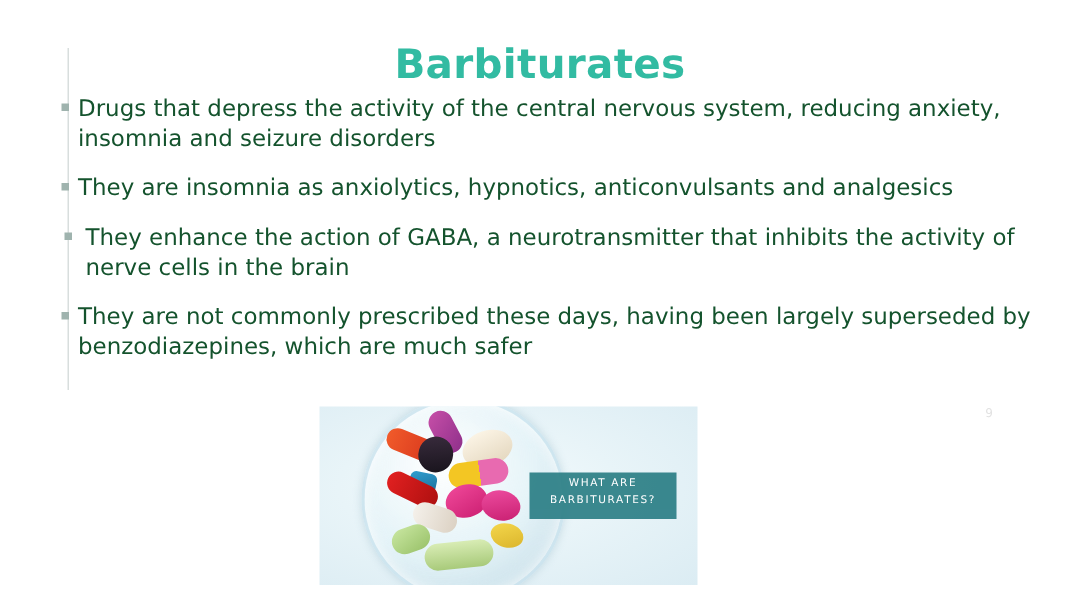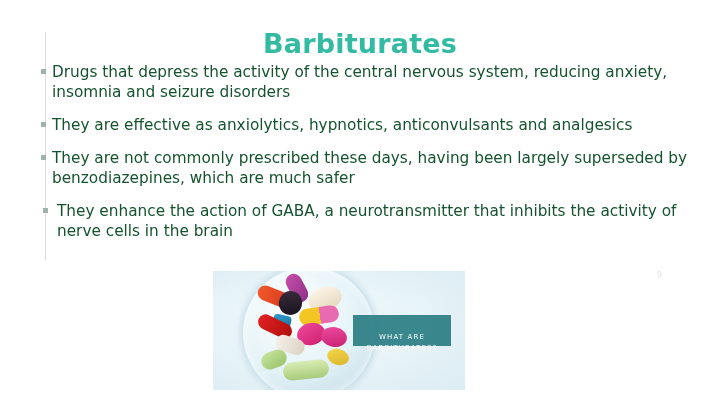--- a/index.html
+++ b/index.html
@@ -122,21 +122,21 @@
   }
   #photo-banner .banner-line {
     color: #ffffff;
     font-size: 7px;
     letter-spacing: 1.1px;
     text-align: center;
     font-family: "DejaVu Sans", sans-serif;
     line-height: 11px;
   }
   #photo-banner .banner-inner {
-    padding-top: 17px;
+    padding-top: 2px;
   }
 
   #slide-number {
     position: absolute;
     right: 58px;
     bottom: 8px;
     font-size: 8px;
     color: #e2e2e2;
     font-family: "DejaVu Sans", sans-serif;
   }
@@ -152,31 +152,31 @@
 
   <div id="bullet-list">
 
     <div class="bullet-item">
       <span class="bullet-marker"></span>
       <span class="bullet-text">Drugs that depress the activity of the central nervous system, reducing anxiety, insomnia and seizure disorders</span>
     </div>
 
     <div class="bullet-item">
       <span class="bullet-marker"></span>
-      <span class="bullet-text">They are effective as anxiolytics, hypnotics, anticonvulsants and analgesics</span>
+      <span class="bullet-text">They are insomnia as anxiolytics, hypnotics, anticonvulsants and analgesics</span>
+    </div>
+
+    <div class="bullet-item indented">
+      <span class="bullet-marker"></span>
+      <span class="bullet-text">They enhance the action of GABA, a neurotransmitter that inhibits the activity of nerve cells in the brain</span>
     </div>
 
     <div class="bullet-item">
       <span class="bullet-marker"></span>
       <span class="bullet-text">They are not commonly prescribed these days, having been largely superseded by benzodiazepines, which are much safer</span>
-    </div>
-
-    <div class="bullet-item indented">
-      <span class="bullet-marker"></span>
-      <span class="bullet-text">They enhance the action of GABA, a neurotransmitter that inhibits the activity of nerve cells in the brain</span>
     </div>
 
   </div>
 
   <div id="pill-figure">
     <div class="glass-bowl"></div>
 
     <div class="pill" style="left:76px; top:2px;  width:16px; height:30px; background:linear-gradient(150deg,#c74fa8,#8e2f8a); transform:rotate(-28deg);"></div>
     <div class="pill" style="left:44px; top:18px; width:34px; height:15px; background:linear-gradient(90deg,#f05a2a,#d8371d); transform:rotate(22deg);"></div>
     <div class="pill" style="left:66px; top:20px; width:23px; height:24px; background:linear-gradient(160deg,#3b2d3f,#16121a); border-radius:40px; transform:rotate(16deg);"></div>

